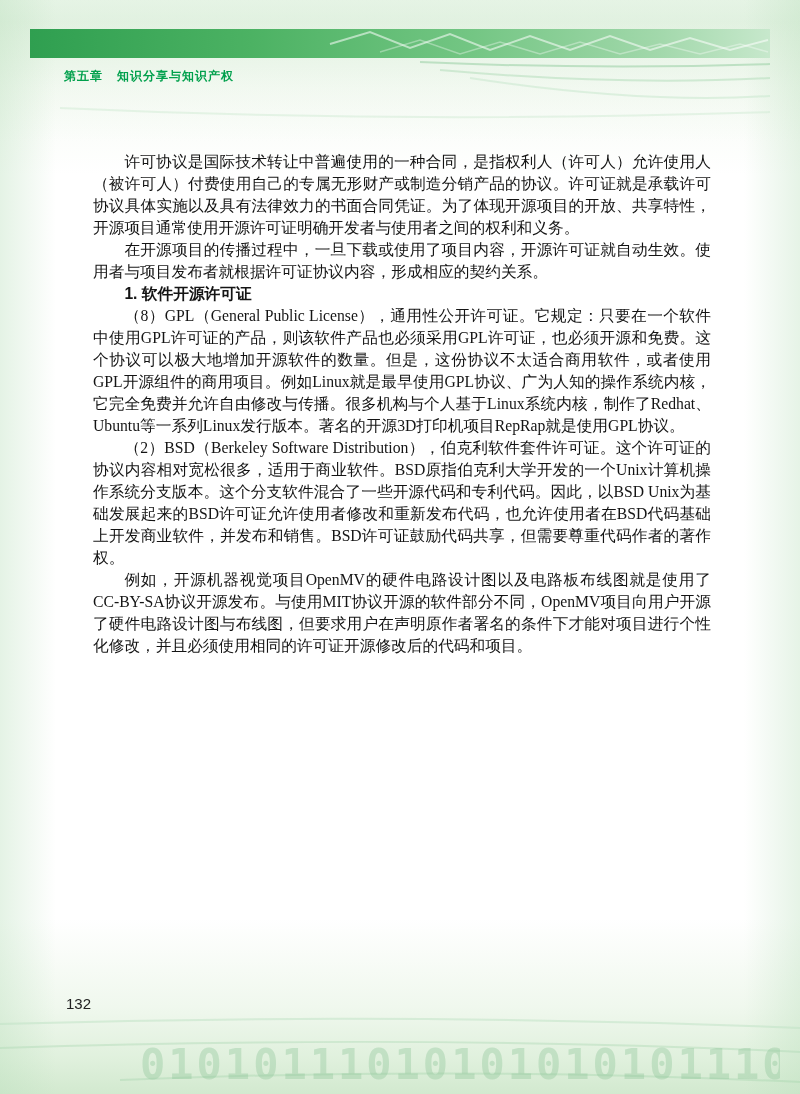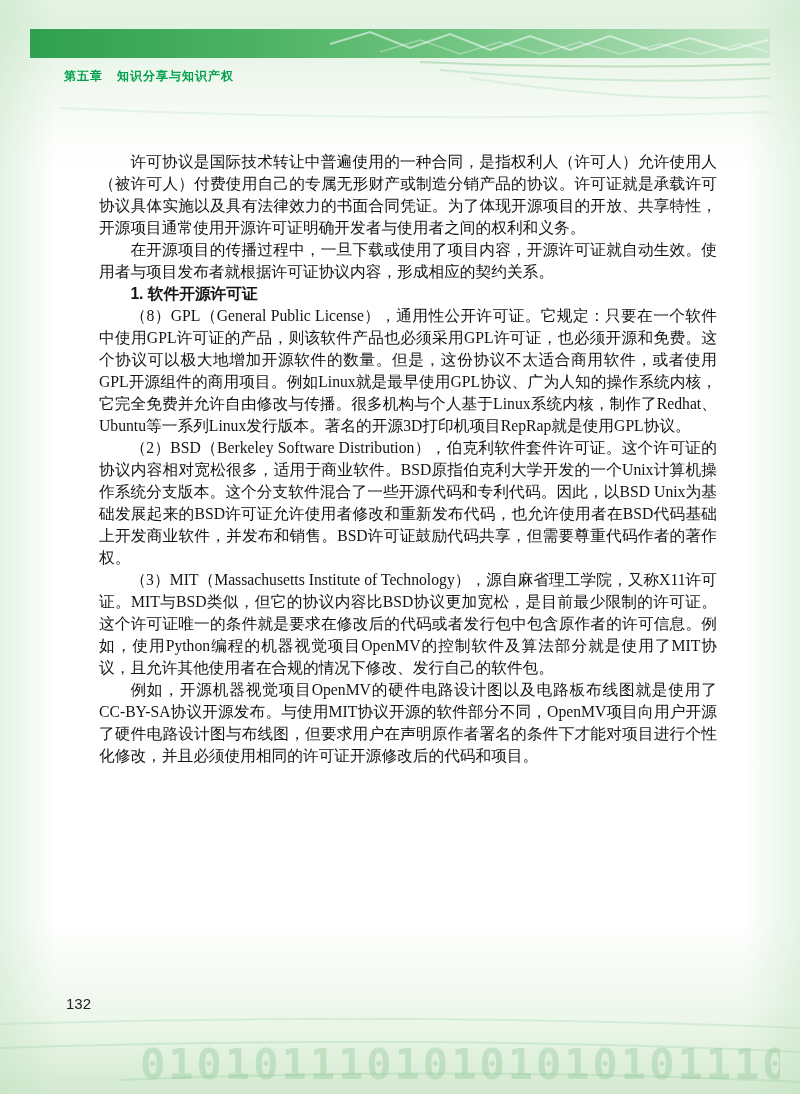--- a/index.html
+++ b/index.html
@@ -28,21 +28,21 @@
   }
   .deco-svg { position:absolute; left:0; top:0; pointer-events:none; }
   .chapter-header {
     position:absolute; left:64px; top:68px;
     font-family:"Liberation Sans","DejaVu Sans",sans-serif;
     font-weight:bold; font-size:12px; color:#00a04c; letter-spacing:1px;
     white-space:nowrap;
   }
   .chapter-header .chapter-label { margin-right:14px; }
   .content {
-    position:absolute; left:99px; top:151px; width:618px;
+    position:absolute; left:93px; top:151px; width:618px;
     font-size:15.7px; line-height:22px; color:#141414;
     text-align:justify;
   }
   .content p { text-indent:2em; }
   .content p.heading {
     font-family:"Liberation Sans","DejaVu Sans",sans-serif;
     font-weight:bold;
   }
   .page-number {
     position:absolute; left:66px; top:995px;
@@ -77,21 +77,20 @@
   <div class="chapter-header">
     <span class="chapter-label">第五章</span><span>知识分享与知识产权</span>
   </div>
 
   <div class="content" id="paragraphs">
       <p class="body">许可协议是国际技术转让中普遍使用的一种合同，是指权利人（许可人）允许使用人（被许可人）付费使用自己的专属无形财产或制造分销产品的协议。许可证就是承载许可协议具体实施以及具有法律效力的书面合同凭证。为了体现开源项目的开放、共享特性，开源项目通常使用开源许可证明确开发者与使用者之间的权利和义务。</p>
       <p class="body">在开源项目的传播过程中，一旦下载或使用了项目内容，开源许可证就自动生效。使用者与项目发布者就根据许可证协议内容，形成相应的契约关系。</p>
       <p class="heading">1. 软件开源许可证</p>
       <p class="body">（8）GPL（General Public License），通用性公开许可证。它规定：只要在一个软件中使用GPL许可证的产品，则该软件产品也必须采用GPL许可证，也必须开源和免费。这个协议可以极大地增加开源软件的数量。但是，这份协议不太适合商用软件，或者使用GPL开源组件的商用项目。例如Linux就是最早使用GPL协议、广为人知的操作系统内核，它完全免费并允许自由修改与传播。很多机构与个人基于Linux系统内核，制作了Redhat、Ubuntu等一系列Linux发行版本。著名的开源3D打印机项目RepRap就是使用GPL协议。</p>
       <p class="body">（2）BSD（Berkeley Software Distribution），伯克利软件套件许可证。这个许可证的协议内容相对宽松很多，适用于商业软件。BSD原指伯克利大学开发的一个Unix计算机操作系统分支版本。这个分支软件混合了一些开源代码和专利代码。因此，以BSD Unix为基础发展起来的BSD许可证允许使用者修改和重新发布代码，也允许使用者在BSD代码基础上开发商业软件，并发布和销售。BSD许可证鼓励代码共享，但需要尊重代码作者的著作权。</p>
-      <p class="body">（3）MIT（Massachusetts Institute of Technology），源自麻省理工学院，又称X11许可证。MIT与BSD类似，但它的协议内容比BSD协议更加宽松，是目前最少限制的许可证。这个许可证唯一的条件就是要求在修改后的代码或者发行包中包含原作者的许可信息。例如，使用Python编程的机器视觉项目OpenMV的控制软件及算法部分就是使用了MIT协议，且允许其他使用者在合规的情况下修改、发行自己的软件包。</p>
       <p class="body">例如，开源机器视觉项目OpenMV的硬件电路设计图以及电路板布线图就是使用了CC-BY-SA协议开源发布。与使用MIT协议开源的软件部分不同，OpenMV项目向用户开源了硬件电路设计图与布线图，但要求用户在声明原作者署名的条件下才能对项目进行个性化修改，并且必须使用相同的许可证开源修改后的代码和项目。</p>
     </div>
 
   <div class="page-number">132</div>
 
   <svg class="deco-svg" style="top:990px" width="800" height="104" viewBox="0 0 800 104">
     <path d="M0,34 Q400,22 800,38" fill="none" stroke="rgba(190,226,195,0.5)" stroke-width="2"></path>
     <path d="M0,58 Q420,44 800,62" fill="none" stroke="rgba(175,218,182,0.45)" stroke-width="2"></path>
     <path d="M120,90 Q460,76 800,92" fill="none" stroke="rgba(165,212,173,0.4)" stroke-width="2"></path>
   </svg>

